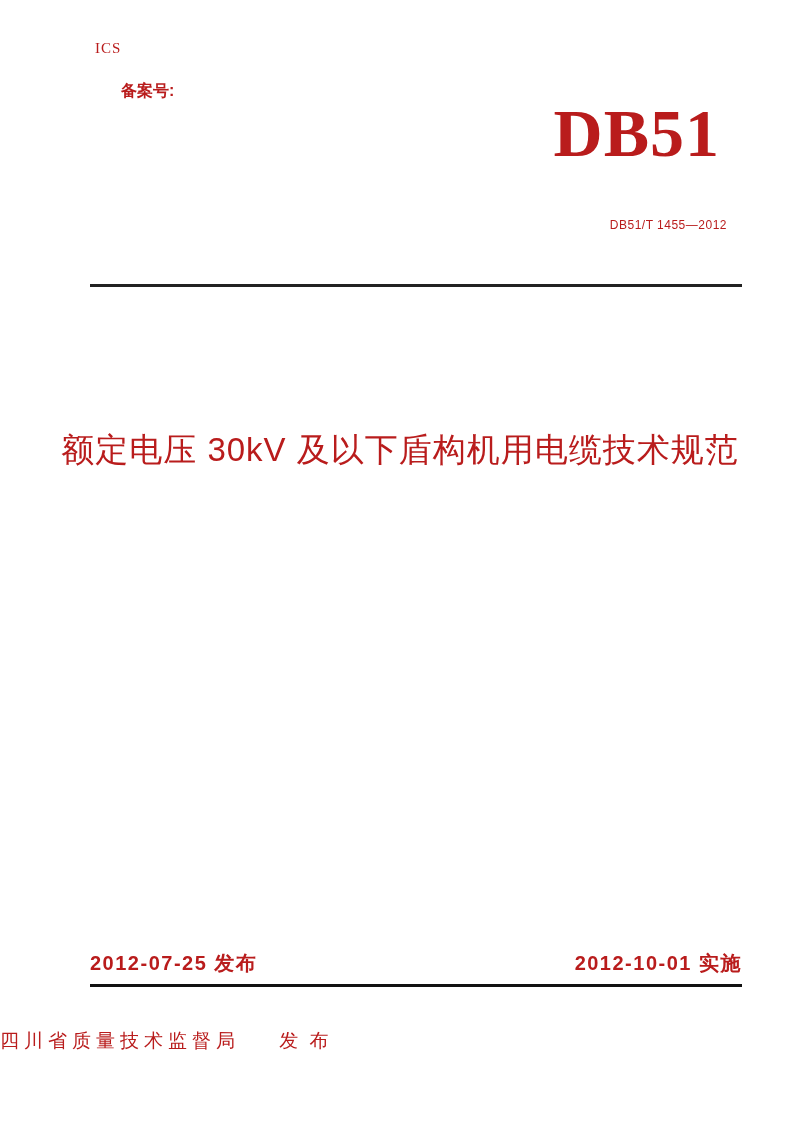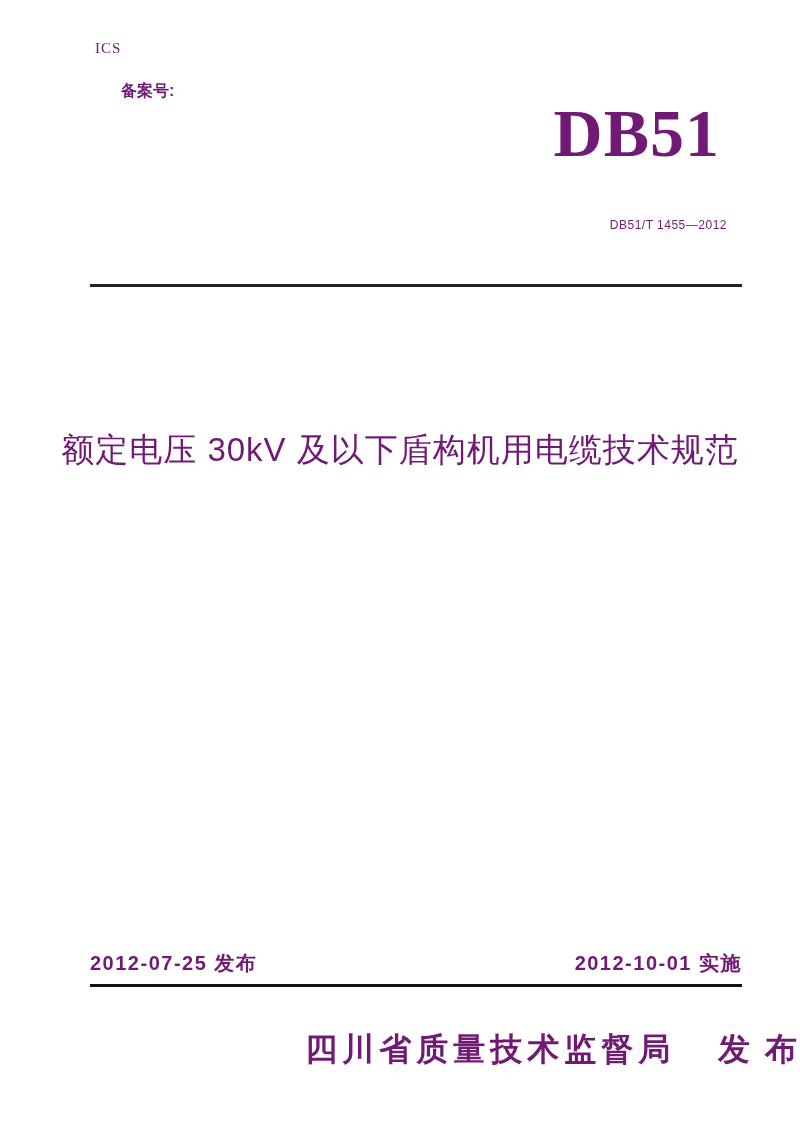--- a/index.html
+++ b/index.html
@@ -5,21 +5,21 @@
   html, body {
     margin: 0;
     padding: 0;
     background: #ffffff;
   }
   .page {
     position: relative;
     width: 800px;
     height: 1132px;
     background: #ffffff;
-    color: #701a75;
+    color: #b91c1c;
     font-family: "Liberation Sans", sans-serif;
     overflow: hidden;
   }
   .ics {
     position: absolute;
     left: 95px;
     top: 40px;
     font-family: "Liberation Serif", serif;
     font-size: 15px;
     letter-spacing: 1px;
@@ -92,23 +92,23 @@
     letter-spacing: 1.5px;
     padding-bottom: 7px;
     border-bottom: 3px solid #111111;
     white-space: nowrap;
   }
   .publisher-row {
     position: absolute;
     left: 0;
     right: 0;
     top: 1028px;
-    text-align: right;
-    font-size: 32px;
-    font-weight: bold;
+    text-align: left;
+    font-size: 19px;
+    font-weight: normal;
     white-space: nowrap;
   }
   .pub-name {
     letter-spacing: 5px;
   }
   .pub-action {
     margin-left: 34px;
     letter-spacing: 3px;
   }
 </style>

